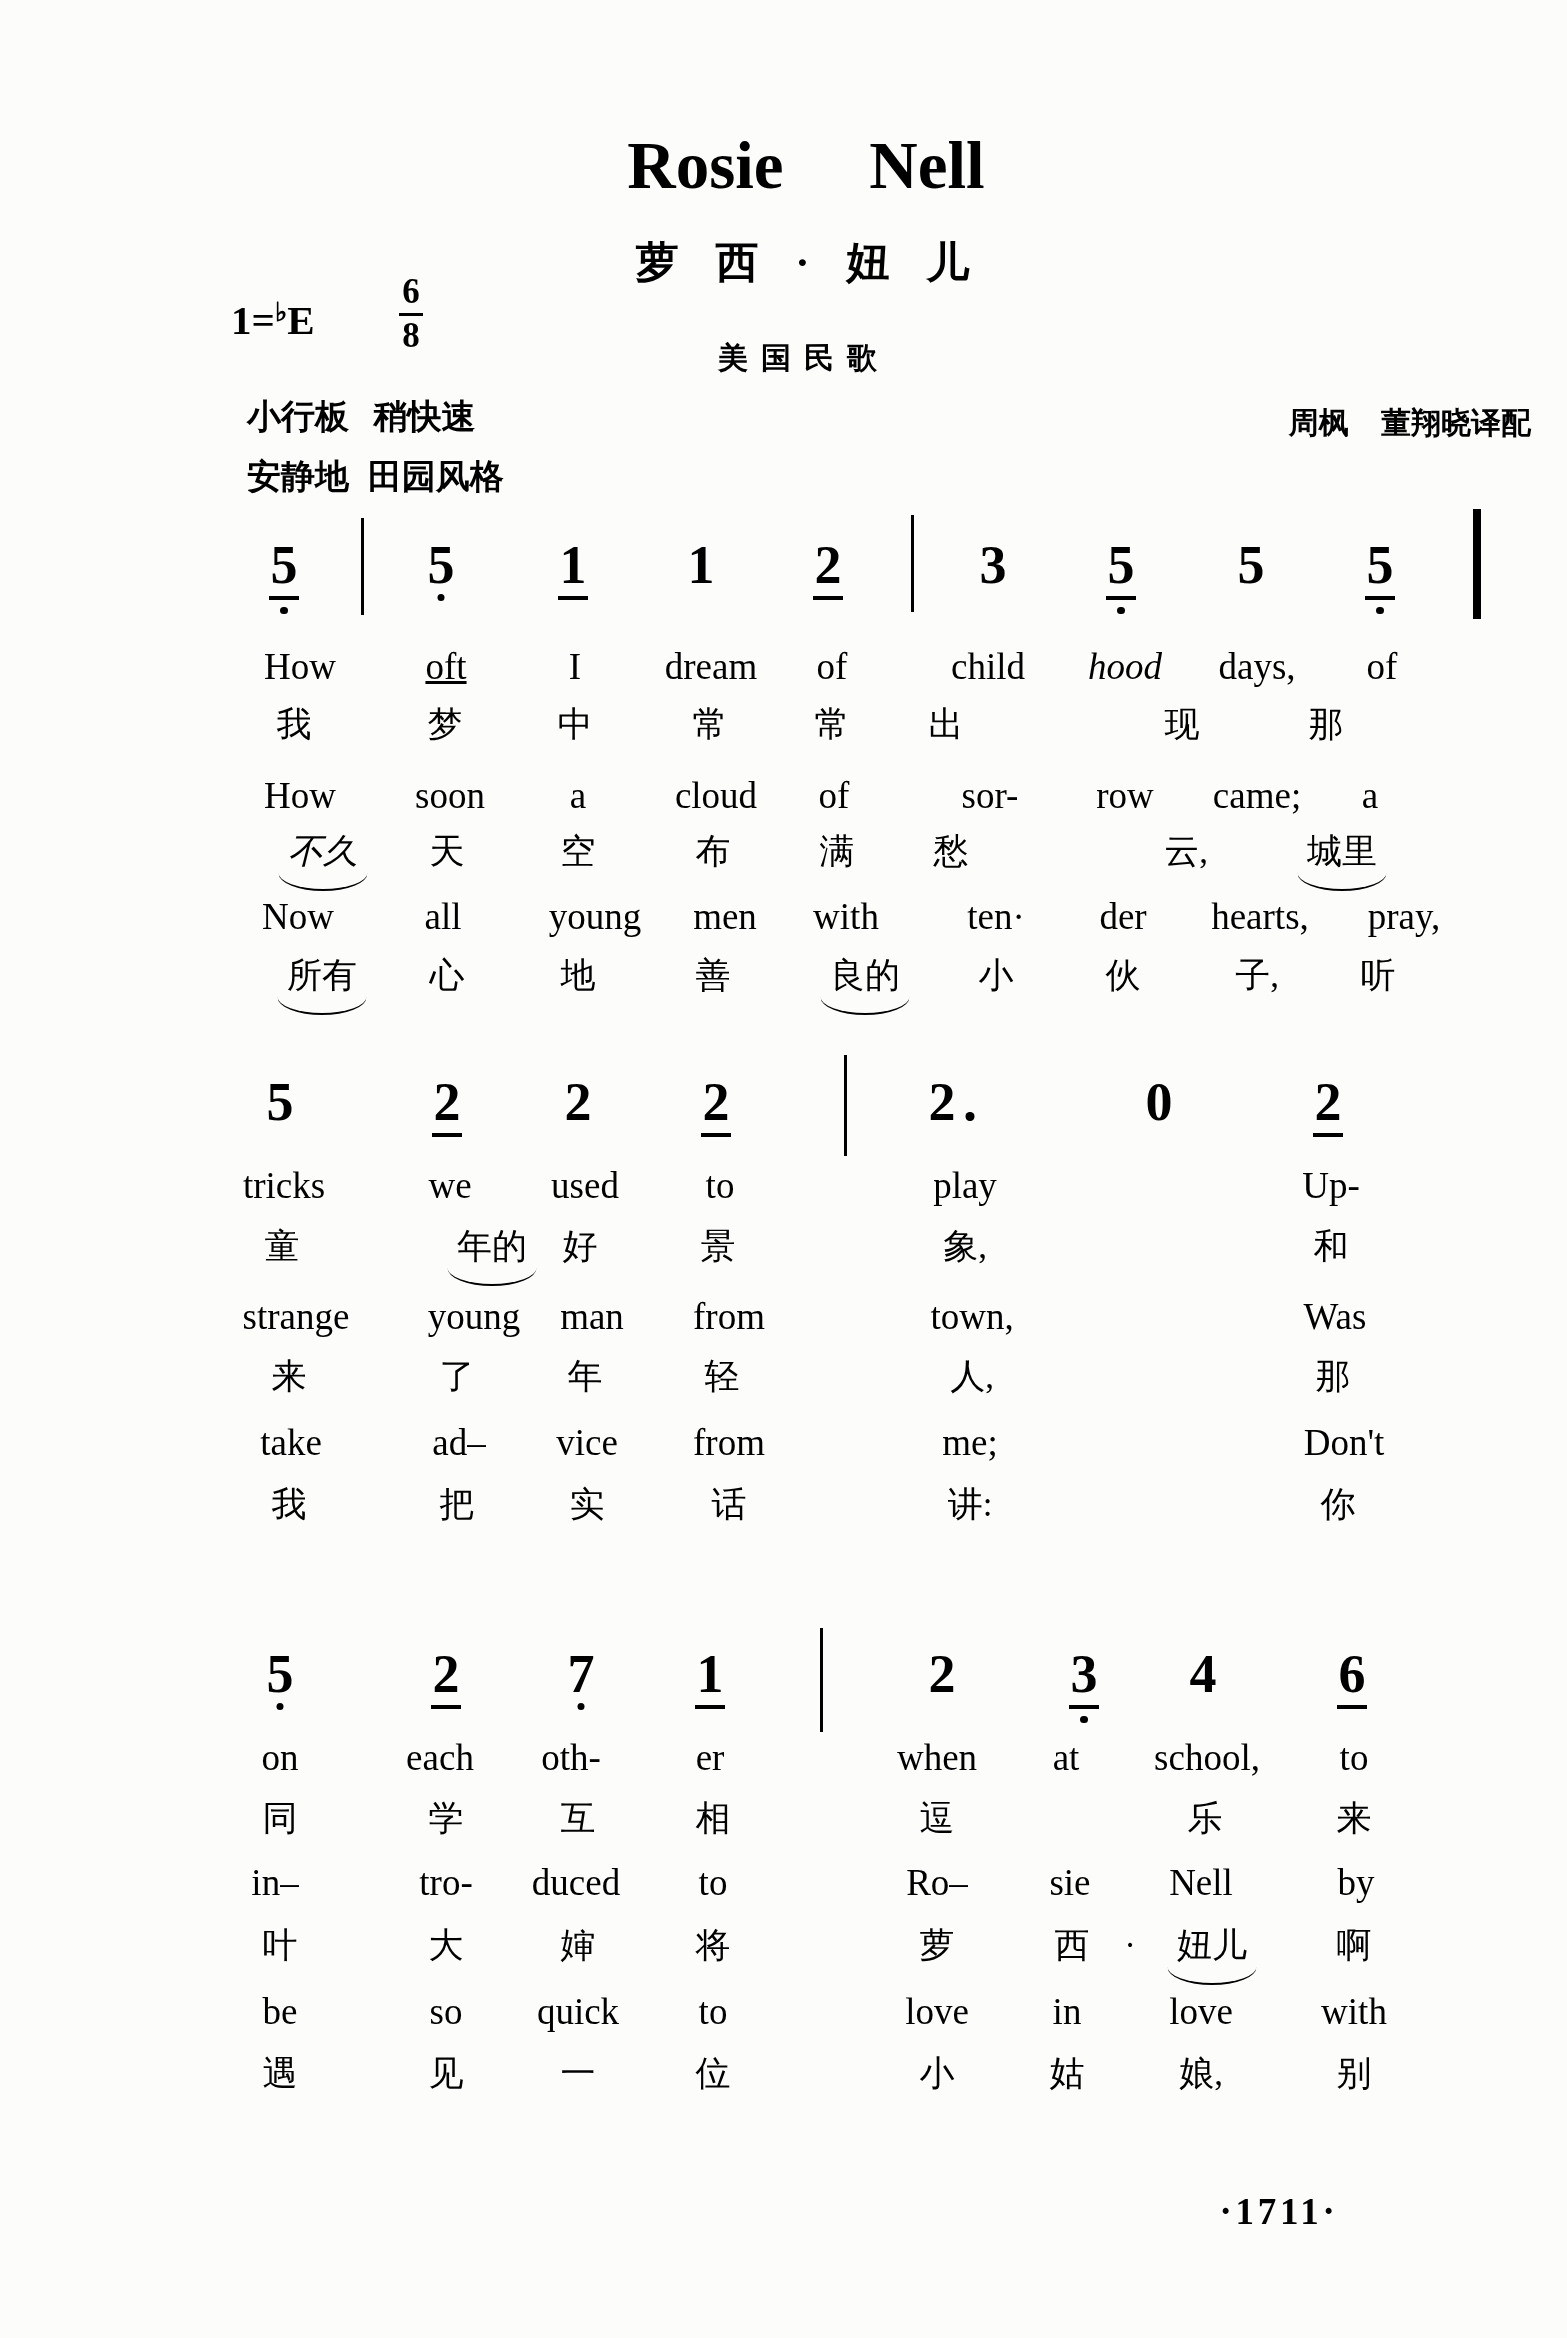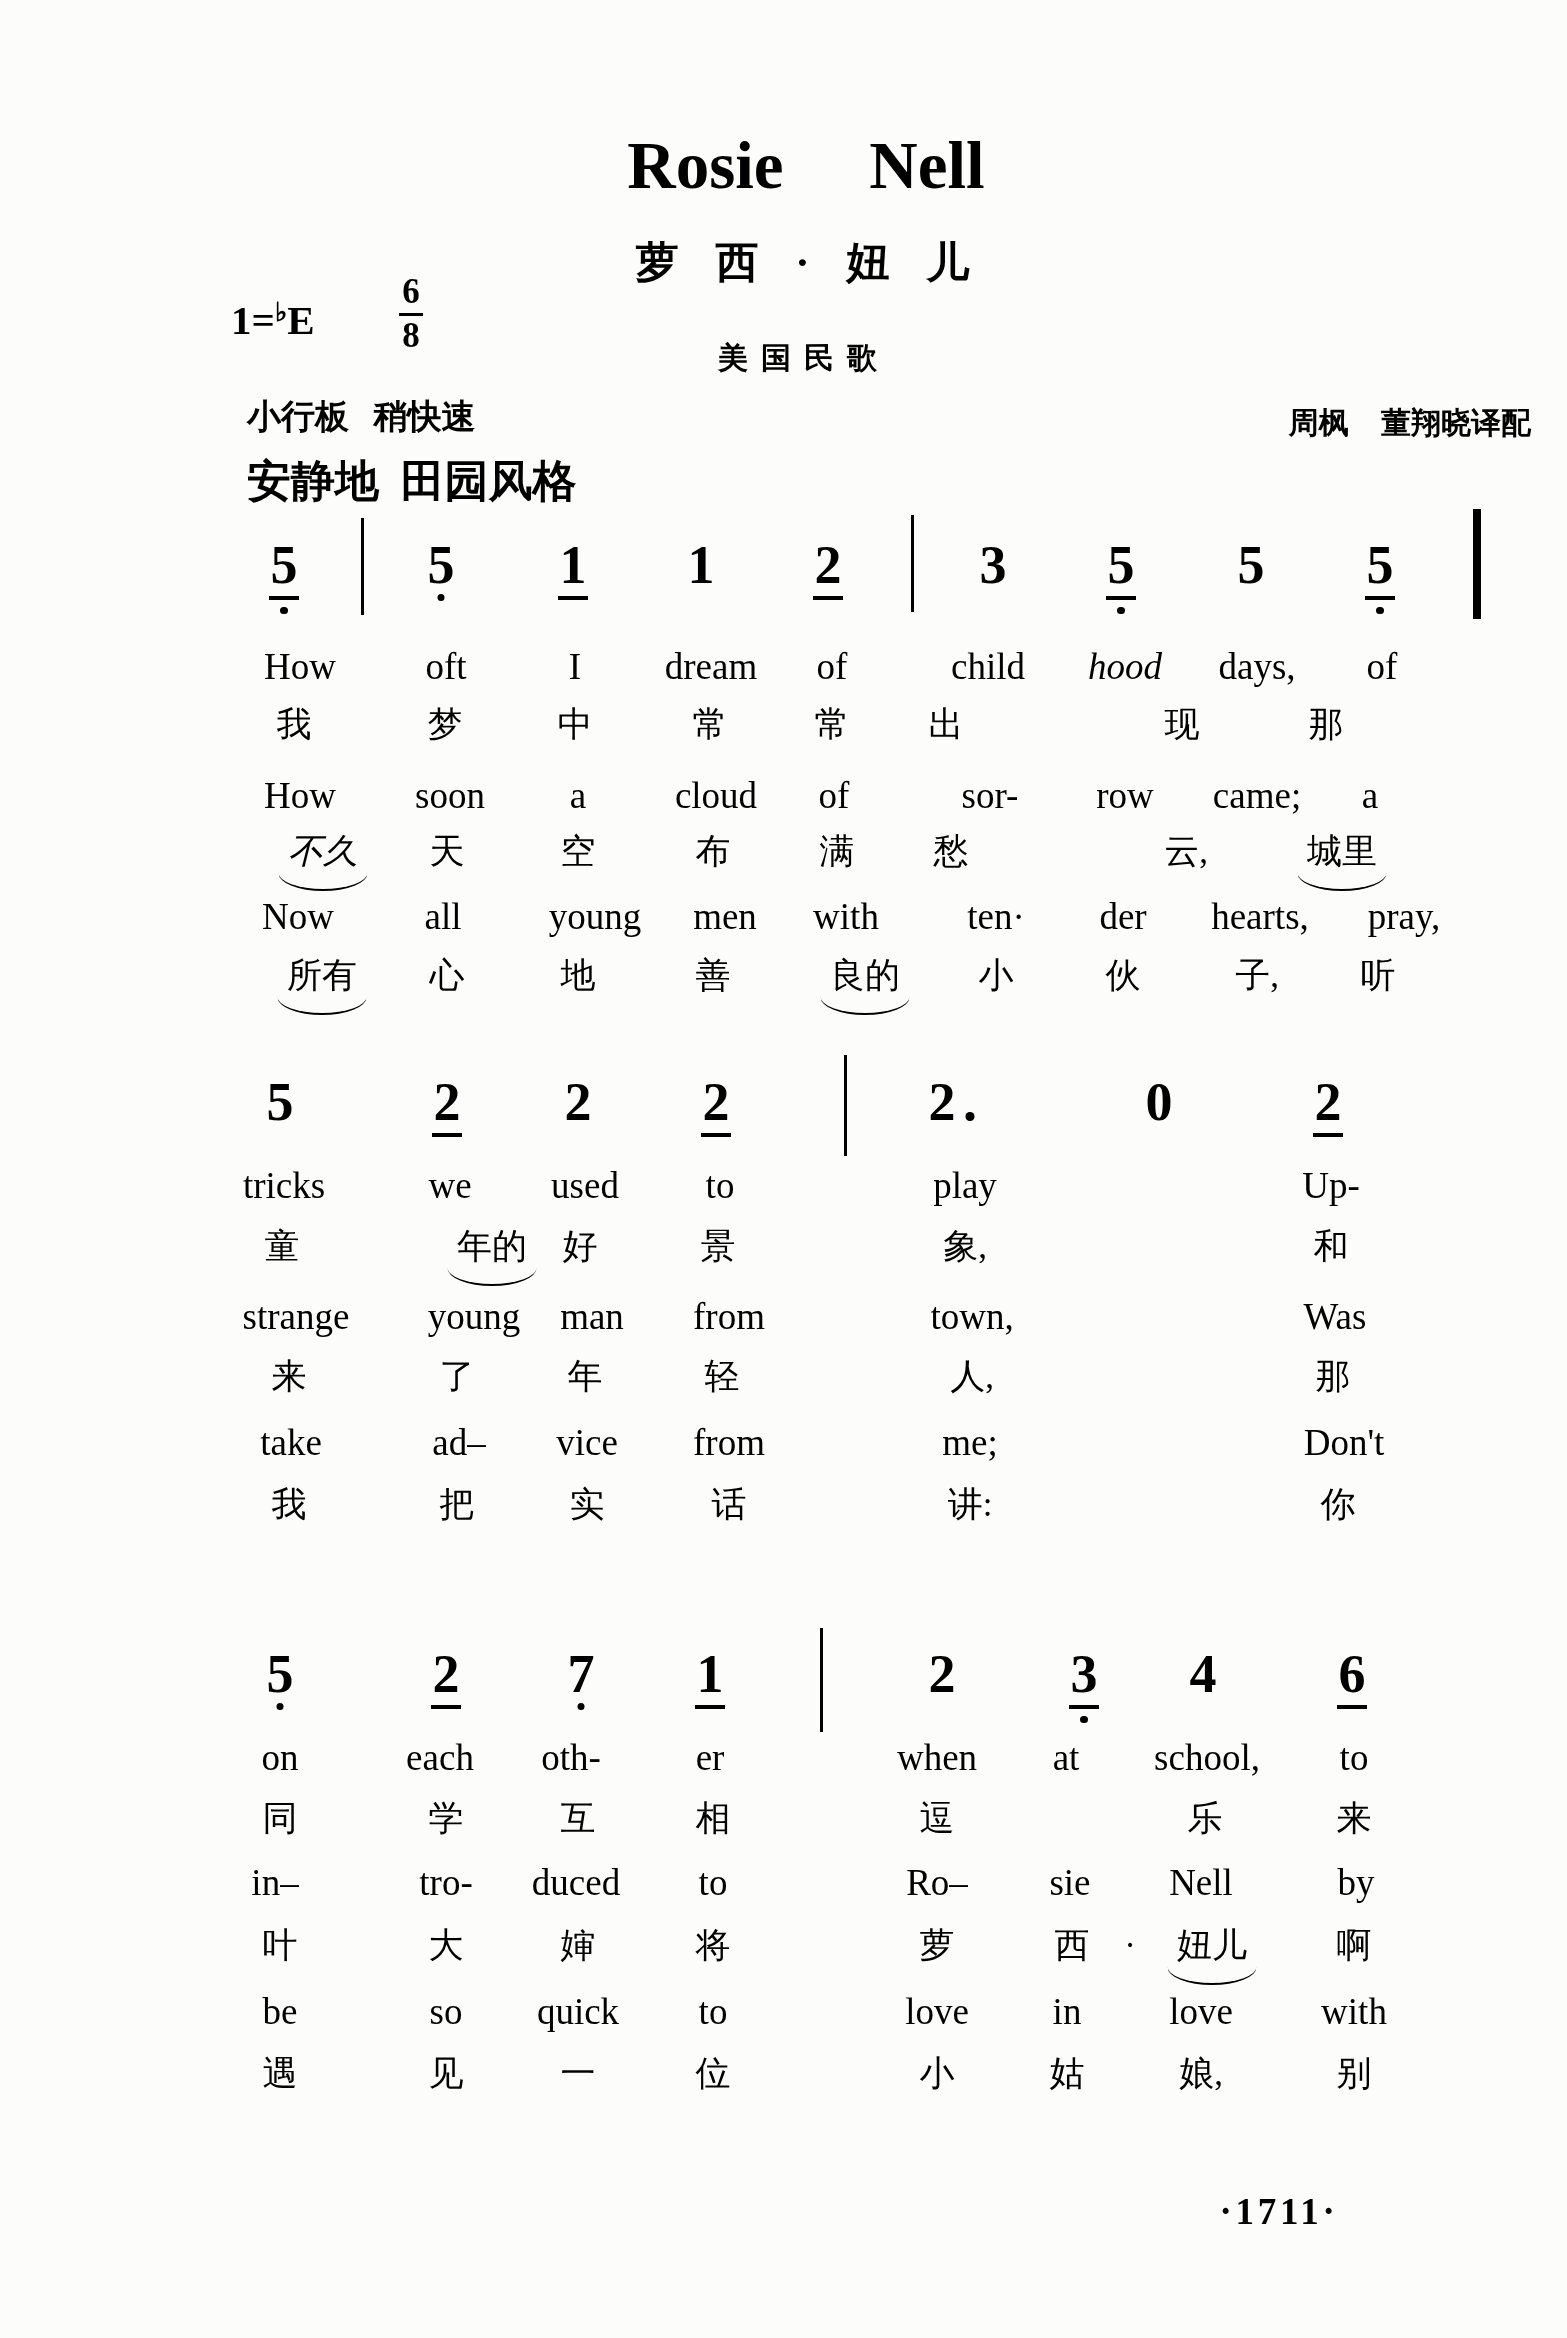--- a/index.html
+++ b/index.html
@@ -20,21 +20,21 @@
     font-size:43px;font-weight:bold;letter-spacing:13px;line-height:1;}
   .subtitle{left:804px;top:343px;transform:translateX(-50%);
     font-size:30px;font-weight:bold;letter-spacing:13px;line-height:1;}
   .keysig{left:231px;top:300px;font-size:41px;font-weight:bold;line-height:1;}
   .keysig sup{font-size:26px;vertical-align:13px;}
   .timesig{left:399px;top:274px;display:flex;flex-direction:column;align-items:center;
     font-size:35px;font-weight:bold;line-height:1.05;}
   .timesig .ts-line{width:24px;height:3.7px;background:#000;margin:1.9px 0;}
   .tempo-1{left:247px;top:399px;font-size:34px;font-weight:bold;
     font-family:"Liberation Sans",sans-serif;word-spacing:15px;line-height:1;}
-  .tempo-2{left:247px;top:459px;font-size:44px;font-weight:bold;
+  .tempo-2{left:247px;top:459px;font-size:34px;font-weight:bold;
     font-family:"Liberation Sans",sans-serif;word-spacing:9.3px;line-height:1;}
   .credits{left:1531px;top:408px;transform:translateX(-100%);
     font-size:30px;font-weight:bold;font-family:"Liberation Sans",sans-serif;
     word-spacing:24px;line-height:1;}
   
   .note{position:absolute;transform:translateX(-50%);
     display:flex;flex-direction:column;align-items:center;
     font-size:54px;font-weight:bold;line-height:1;font-family:"Liberation Serif",serif;}
   .note .digit{position:relative;line-height:0.82;}
   .note .afterdot{position:absolute;right:-18.6px;bottom:3.7px;width:8.4px;height:8.4px;
@@ -112,21 +112,21 @@
       <div class="note" style="left: 1251px; top: 543px;">
         <span class="digit">5</span>
       </div>
       <div class="note" style="left: 1380px; top: 543px;">
         <span class="digit">5</span>
         <div class="uline"></div>
         <div class="lowdot"></div>
       </div>
       <div class="bar thick" style="left: 1473px; top: 509px; height: 110px;"></div>
       <div class="lyric en" style="left: 300px; top: 648px;"><span>How</span></div>
-      <div class="lyric en" style="left: 446px; top: 648px;"><span>oft</span></div>
+      <div class="lyric en" style="left: 446px; top: 648px; text-decoration: underline;"><span>oft</span></div>
       <div class="lyric en" style="left: 575px; top: 648px;"><span>I</span></div>
       <div class="lyric en" style="left: 711px; top: 648px;"><span>dream</span></div>
       <div class="lyric en" style="left: 832px; top: 648px;"><span>of</span></div>
       <div class="lyric en" style="left: 988px; top: 648px;"><span>child</span></div>
       <div class="lyric en" style="left: 1125px; top: 648px; font-style: italic;"><span>hood</span></div>
       <div class="lyric en" style="left: 1257px; top: 648px;"><span>days,</span></div>
       <div class="lyric en" style="left: 1382px; top: 648px;"><span>of</span></div>
       <div class="lyric zh" style="left: 294px; top: 707px;"><span>我</span></div>
       <div class="lyric zh" style="left: 445px; top: 707px;"><span>梦</span></div>
       <div class="lyric zh" style="left: 575px; top: 707px;"><span>中</span></div>

